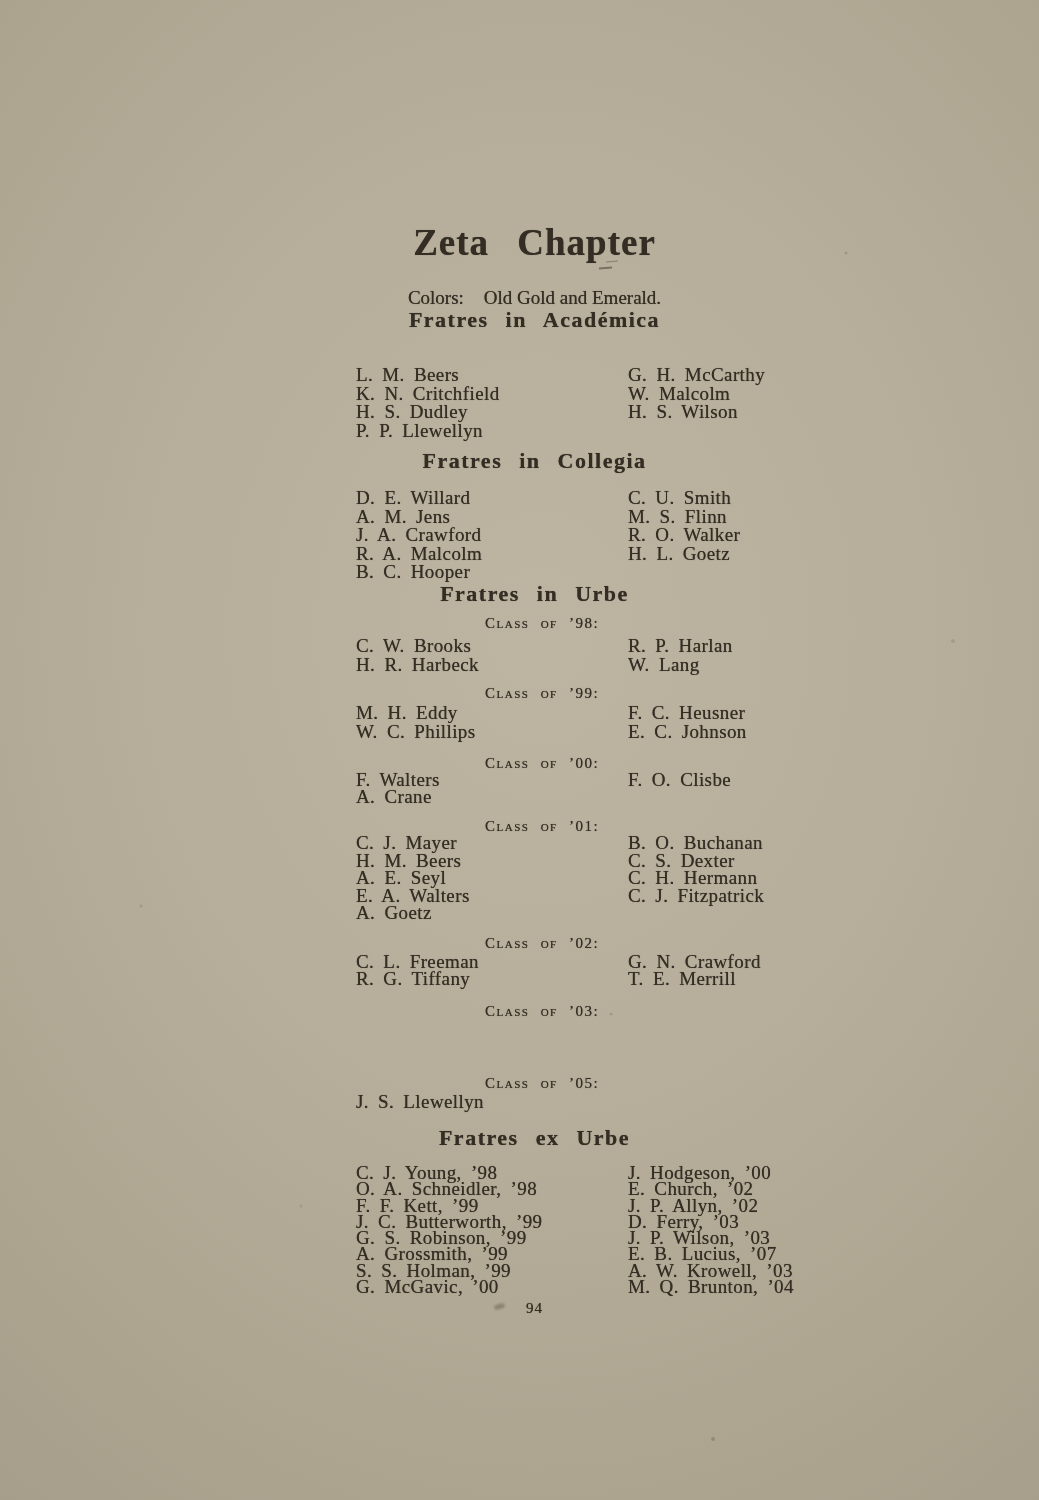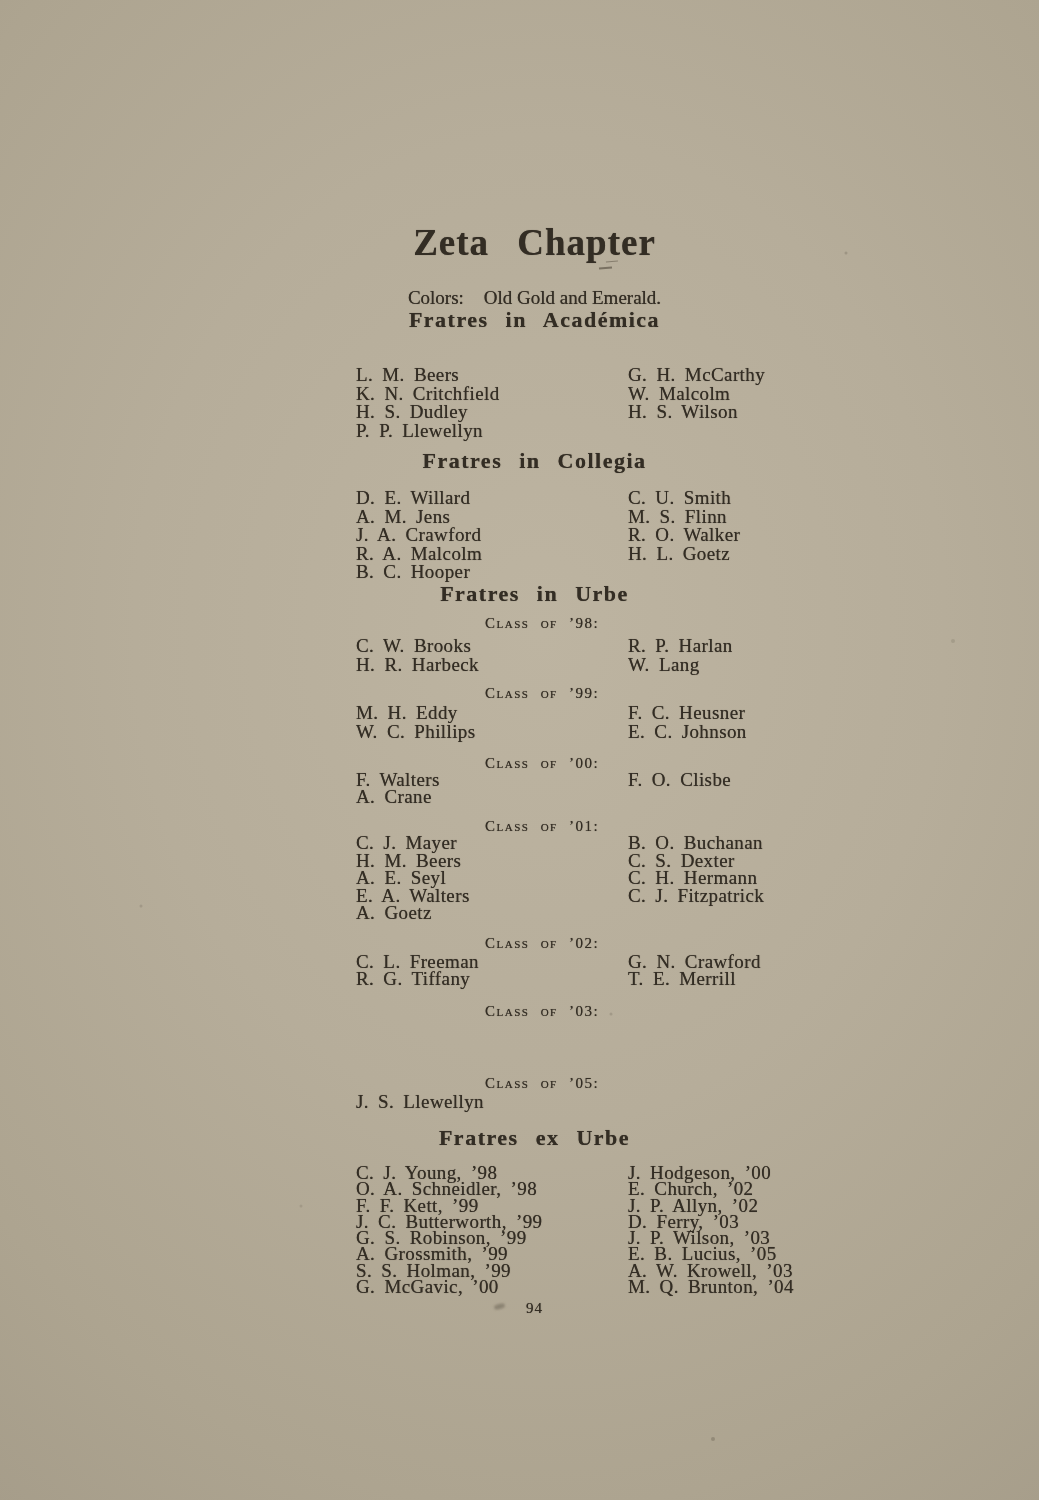--- a/index.html
+++ b/index.html
@@ -195,21 +195,21 @@
         <div>A. Grossmith, ’99</div>
         <div>S. S. Holman, ’99</div>
         <div>G. McGavic, ’00</div>
       </div>
     <div class="col">
         <div>J. Hodgeson, ’00</div>
         <div>E. Church, ’02</div>
         <div>J. P. Allyn, ’02</div>
         <div>D. Ferry, ’03</div>
         <div>J. P. Wilson, ’03</div>
-        <div>E. B. Lucius, ’05</div>
+        <div>E. B. Lucius, ’07</div>
         <div>A. W. Krowell, ’03</div>
         <div>M. Q. Brunton, ’04</div>
       </div>
   </div>
 
   <div class="smudge"></div>
   <div class="page-num ink">94</div>
 
 </div>
 

